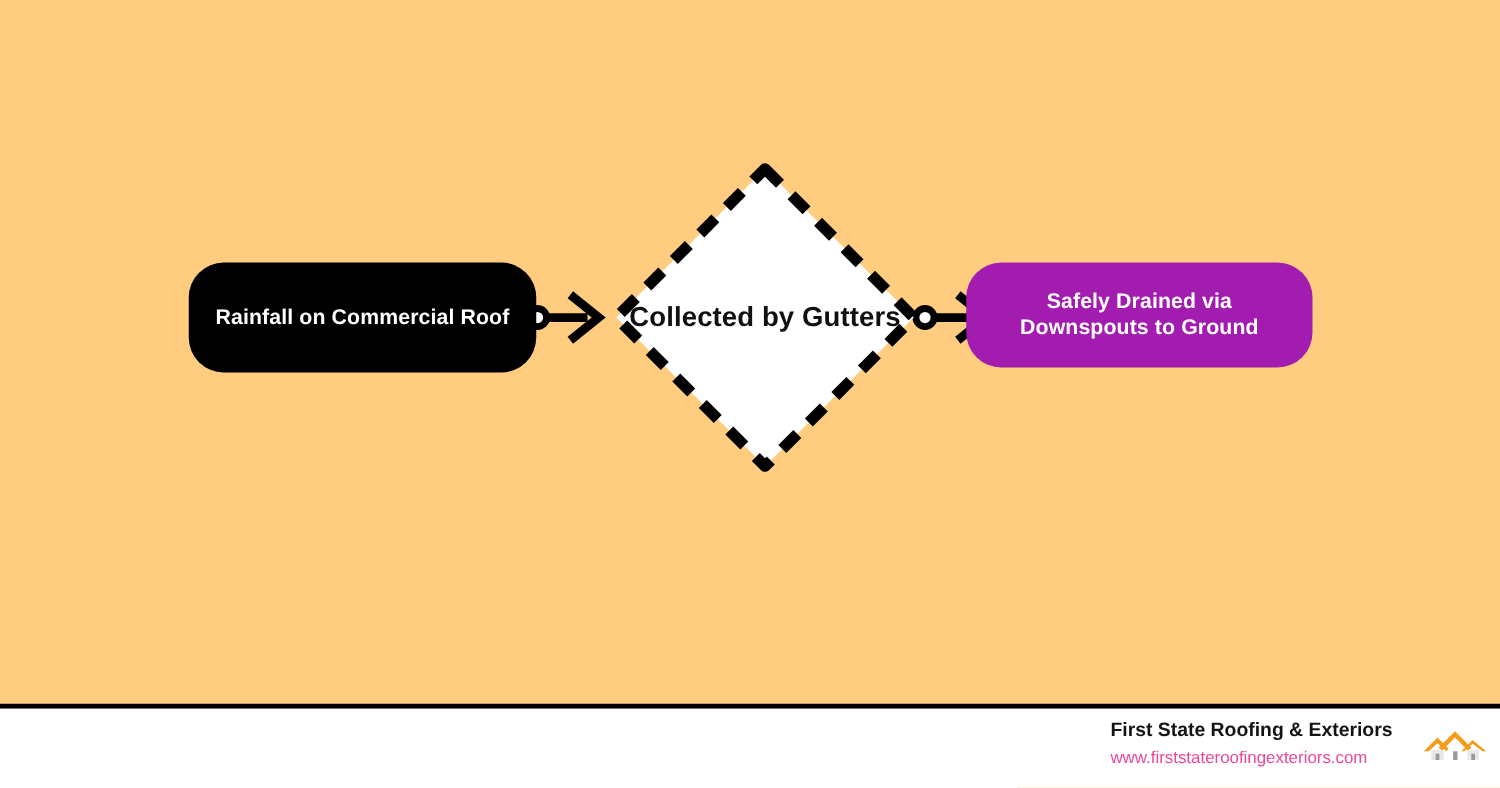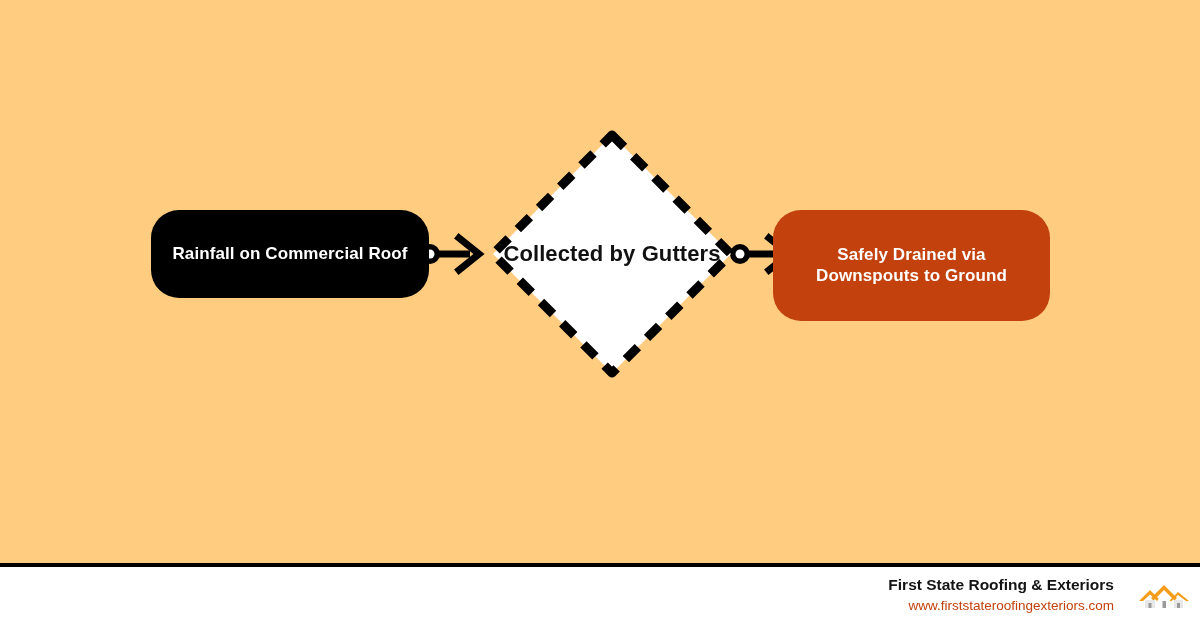--- a/index.html
+++ b/index.html
@@ -36,46 +36,46 @@
     padding:0 14px;
   }
 
   #node-start {
     left:151px; top:210px; width:278px; height:88px;
     background:#000000;
   }
   #node-start .node-label { color:#ffffff; font-size:17px; }
 
   #node-end {
-    left:773px; top:210px; width:277px; height:111px;
-    background:#c2410c;
+    left:773px; top:210px; width:277px; height:84px;
+    background:#a21caf;
   }
   #node-end .node-label { color:#ffffff; font-size:17px; }
 
   #node-mid {
     position:absolute; left:484px; top:126px; width:256px; height:256px;
     display:flex; align-items:center; justify-content:center;
   }
   #node-mid .node-label {
     position:relative; z-index:2;
     color:#111111; font-size:22px; line-height:1.24; font-weight:bold;
   }
   .diamond-shape { position:absolute; left:0; top:0; width:256px; height:256px; }
 
   
   .brand-wrap {
     position:absolute; right:86px; top:575px;
-    text-align:right;
+    text-align:left;
   }
   .brand-name {
     font-size:15.5px; font-weight:bold; color:#141414; line-height:1.35;
     white-space:nowrap;
   }
   .brand-url {
-    font-size:13.5px; color:#c2410c; line-height:1.45; white-space:nowrap;
+    font-size:13.5px; color:#ec4899; line-height:1.45; white-space:nowrap;
   }
   .brand-logo { position:absolute; left:1138px; top:580px; width:52px; height:32px; }
 </style>
 </head>
 <body>
 
 <div id="stage">
 
   <div class="canvas"></div>
 

